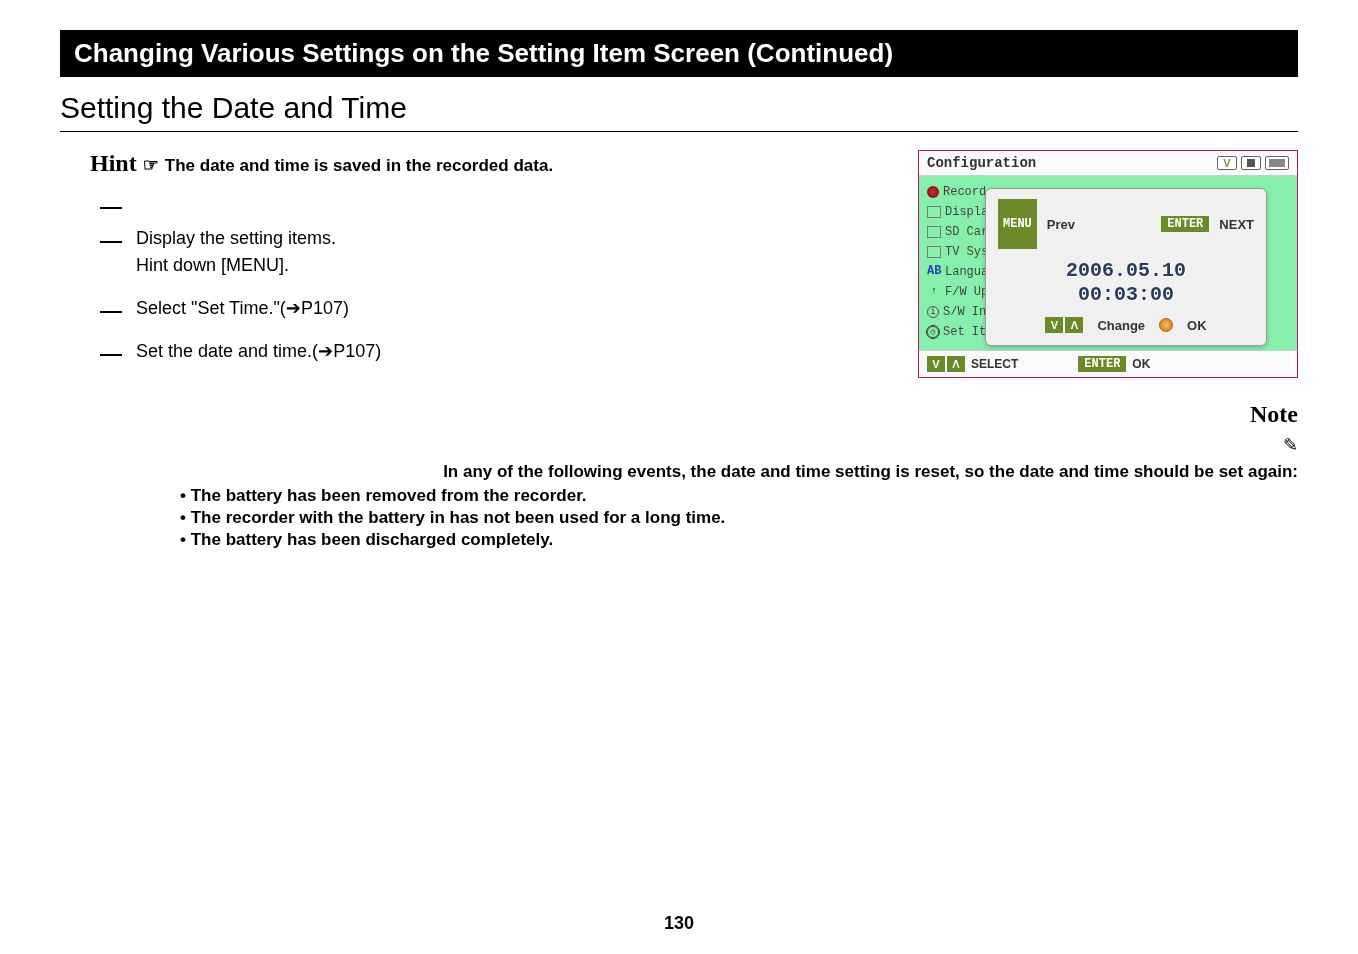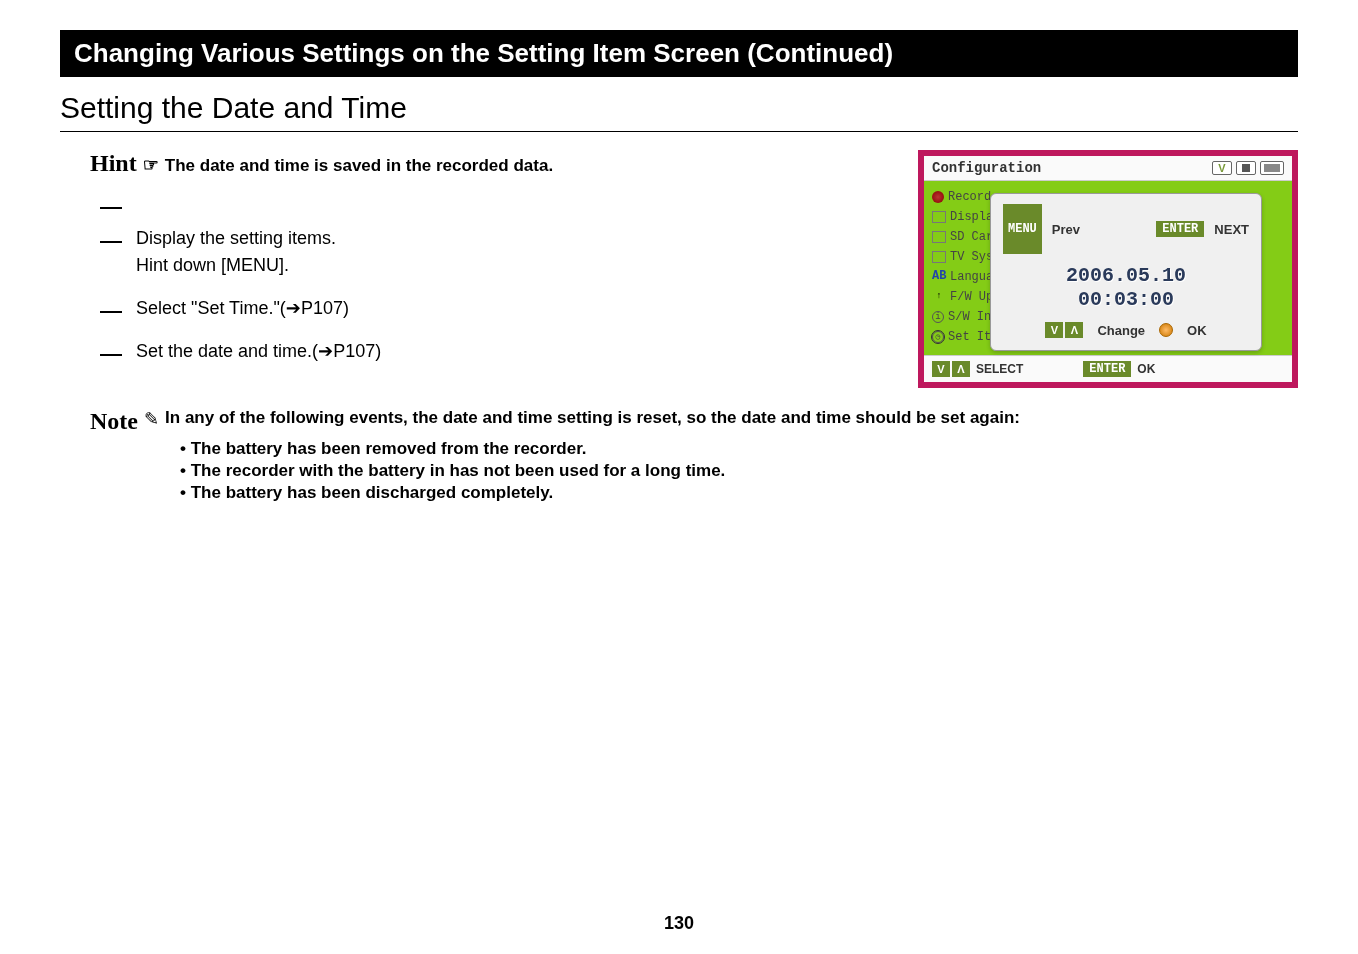--- a/index.html
+++ b/index.html
@@ -53,40 +53,40 @@
     font-size: 18px;
     align-items: flex-start;
   }
   .step-num {
     border-bottom: 2px solid #000;
     min-width: 22px;
     height: 18px;
   }
   .step-text { line-height: 1.5; }
   .note-block { margin-top: 20px; margin-left: 30px; }
-  .note-line { display: flex; align-items: flex-start; gap: 6px; }
+  .note-line { display: flex; align-items: flex-end; gap: 6px; flex-direction: column; }
   .note-word { font-family: "Comic Sans MS", cursive; font-weight: bold; font-size: 24px; }
   .note-pencil { font-size: 18px; }
   .note-text { font-weight: bold; font-size: 17px; }
   .note-bullets { margin-left: 90px; margin-top: 4px; }
   .note-bullets li { font-weight: bold; font-size: 17px; list-style: none; margin-bottom: 2px; }
   .note-bullets li::before { content: "• "; }
   .page-num {
     position: absolute;
     bottom: 20px;
     left: 50%;
     transform: translateX(-50%);
     font-weight: bold;
     font-size: 18px;
   }
 
   
   .device {
-    border: 6px solid #be185d;
-    background: #84cc16;
+    border: 1px solid #be185d;
+    background: #86efac;
     width: 380px;
     font-family: Arial, sans-serif;
     margin-left: 32px;
   }
   .dev-header {
     display: flex;
     justify-content: space-between;
     align-items: center;
     padding: 4px 8px;
     border-bottom: 1px solid #ccc;

